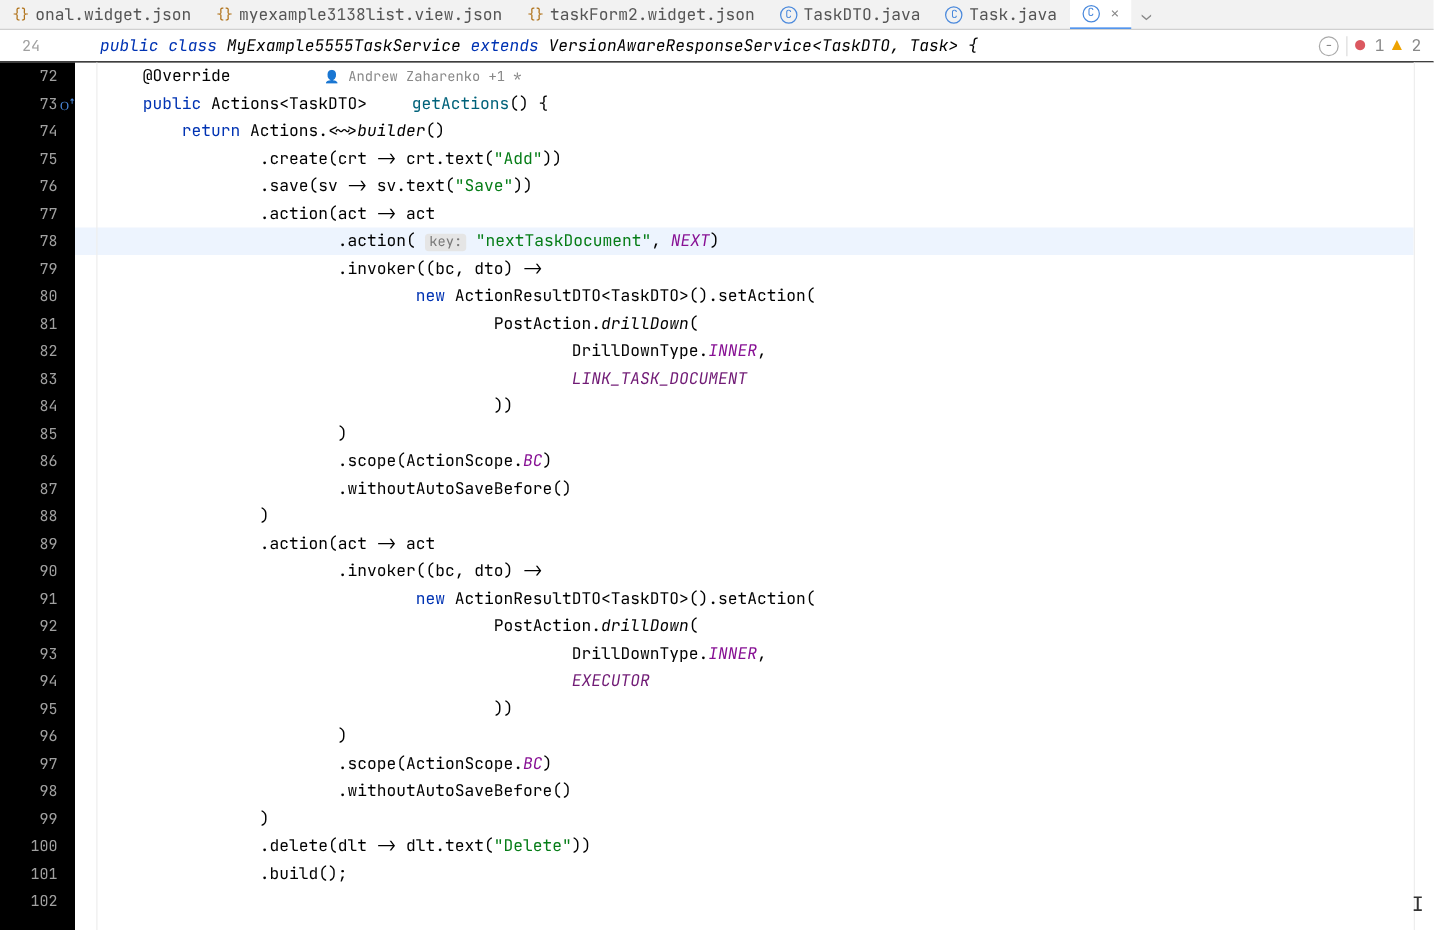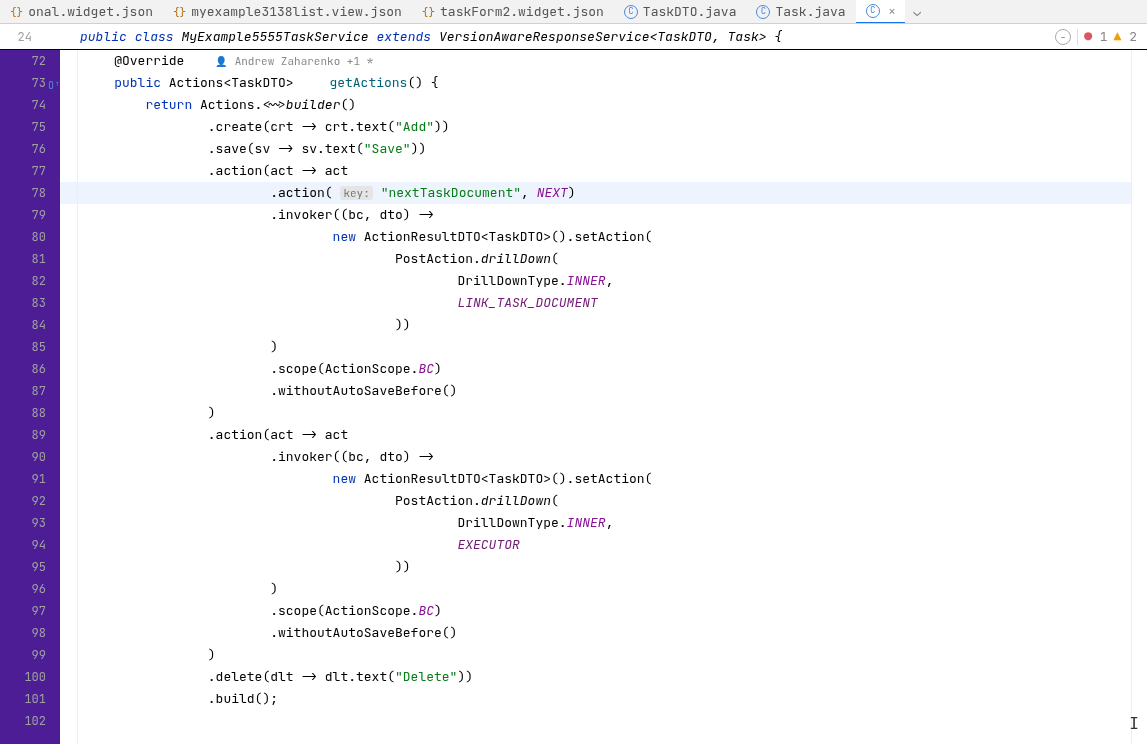--- a/index.html
+++ b/index.html
@@ -74,50 +74,51 @@
     display: flex; align-items: center; gap: 6px; padding-right: 10px; color: #888;
   }
   .circleminus {
     display: inline-flex; width: 16px; height: 16px; border: 1px solid #aaa;
     border-radius: 50%; align-items: center; justify-content: center; font-size: 11px;
   }
   .err-red { color: #db5860; font-weight: bold; }
   .warn-yel { color: #eda200; font-weight: bold; }
   .editor { display: flex; height: calc(744px - 50px); }
   .gutter {
-    width: 60px; background: #4c1d95; text-align: right;
+    width: 60px; background: #000000; text-align: right;
     padding-right: 14px; color: #a0a0a0; font-size: 12px;
     position: relative;
   }
   .gutter .ln { height: 22px; line-height: 22px; position: relative; }
   .gutter .icon-override {
     position: absolute;
     right: -14px;
     top: 3px;
     width: 12px; height: 12px;
     color: #4a89dc;
     font-size: 10px;
+    font-family: Liberation Serif, serif;
   }
   .code-area {
     flex: 1;
     position: relative;
   }
   .code-line {
     height: 22px; line-height: 22px; white-space: pre; padding-left: 20px;
     border-left: 3px solid transparent;
   }
   .code-line.hl {
     background: #edf4fe;
   }
   .folding-strip {
     position: absolute; left: 0; top: 0; bottom: 0; width: 18px;
     border-right: 1px solid #eeeeee;
   }
   .authors {
-    color: #888888; font-size: 11px;
+    color: #888888; font-size: 11px; margin-left: 44px;
   }
   .authors .person-icon { font-size: 10px; }
   .right-scroll {
     width: 16px; background: #fff; border-left: 1px solid #eee; position: relative;
   }
   .text-cursor {
     position: absolute;
     right: 8px;
     bottom: 10px;
     font-size: 16px;

